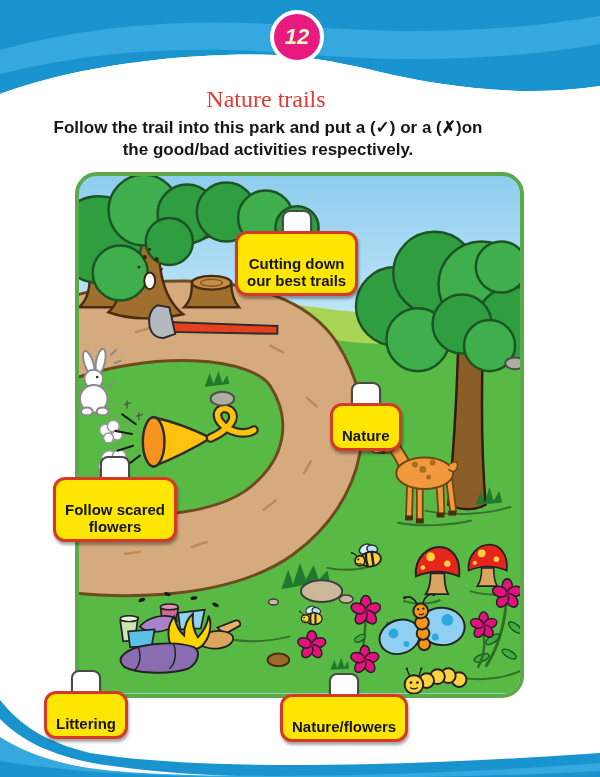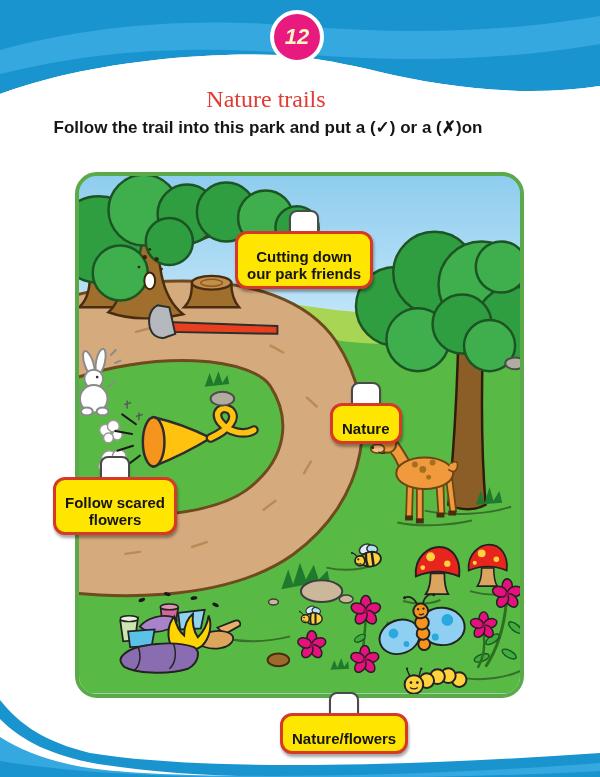--- a/index.html
+++ b/index.html
@@ -18,39 +18,40 @@
          font-size:17px;font-weight:bold;color:#161616;line-height:1.32;margin-left:8px;}
   .panel{position:absolute;left:75px;top:172px;width:449px;height:526px;z-index:2;
          border:4px solid var(--panel-border-green,#5aaa4a);border-radius:22px;overflow:hidden;
          background:#8fcdee;box-sizing:border-box;}
   .panel svg{width:100%;height:100%;}
   .activity{position:absolute;z-index:5;display:flex;flex-direction:column;align-items:center;}
   .checkbox{width:26px;height:26px;background:#fff;border:2px solid #4a4a4a;border-radius:8px;
             box-shadow:0 2px 2px rgba(0,0,0,.25);margin-bottom:-9px;position:relative;z-index:1;}
   .label-box{position:relative;z-index:2;background:var(--label-yellow,#ffe600);
             border:3px solid var(--label-border-red,#d63a26);border-radius:12px;
-            padding:14px 9px 4px;font-weight:bold;font-size:15px;line-height:1.14;color:#151515;
+            padding:21px 9px 4px;font-weight:bold;font-size:15px;line-height:1.14;color:#151515;
             text-align:center;white-space:nowrap;box-shadow:1px 3px 3px rgba(0,0,0,.35);}
   .lbl-line{display:block;}
 </style>
 </head>
 <body>
 
 <div class="page">
 
   <svg class="header-wave" width="600" height="118" viewBox="0 0 600 118">
     <path d="M0,0 H600 V86 C520,98 440,86 380,72 C330,60 300,56 280,55 C200,52 120,62 60,76 C36,82 16,88 0,94 Z" fill="#1a94cf"></path>
     <path d="M0,50 C80,28 180,16 300,26 C420,36 520,30 600,16 L600,44 C520,58 420,64 300,54 C180,44 90,52 0,74 Z" fill="#35a9df"></path>
     <path d="M0,94 C16,88 36,82 60,76 C120,62 200,52 280,55 C300,56 330,60 380,72 C440,86 520,98 600,86 L600,118 L0,118 Z" fill="#ffffff"></path>
   </svg>
 
   <div class="badge">12</div>
   <div class="title">Nature trails</div>
   <div class="instructions">
     <div>Follow the trail into this park and put a (✓) or a (✗)on</div>
+    <div>the good/bad activities respectively.</div>
   </div>
 
   <div class="panel">
     <svg viewBox="0 0 449 526">
       <defs>
         <linearGradient id="sky" x1="0" y1="0" x2="0" y2="0.45">
           <stop offset="0" stop-color="#8fcdee"></stop>
             <stop offset="0.7" stop-color="#c8e9fa"></stop>
             <stop offset="1" stop-color="#eef8fe"></stop>
         </linearGradient>
@@ -285,41 +286,47 @@
           <circle cx="11.5" cy="-4" r="1.2" fill="#222"></circle>
         <path d="M-8,26 C18,31 52,29 84,23" stroke="#36702a" stroke-width="2" fill="none"></path>
       </g>
     </svg>
   </div>
 
   <div class="activity" style="left:235px;top:210px">
     <div class="checkbox"></div>
     <div class="label-box">
       <span class="lbl-line">Cutting down</span>
-      <span class="lbl-line">our park friends</span>
+      <span class="lbl-line">our best trails</span>
     </div>
   </div>
 
   <div class="activity" style="left:330px;top:382px">
     <div class="checkbox"></div>
     <div class="label-box">
       <span class="lbl-line">Nature</span>
     </div>
   </div>
 
   <div class="activity" style="left:53px;top:456px">
     <div class="checkbox"></div>
     <div class="label-box">
       <span class="lbl-line">Follow scared</span>
       <span class="lbl-line">flowers</span>
     </div>
   </div>
 
-
-  <div class="activity" style="left:280px;top:692px">
+  <div class="activity" style="left:44px;top:670px">
+    <div class="checkbox"></div>
+    <div class="label-box">
+      <span class="lbl-line">Littering</span>
+    </div>
+  </div>
+
+  <div class="activity" style="left:280px;top:673px">
     <div class="checkbox"></div>
     <div class="label-box">
       <span class="lbl-line">Nature/flowers</span>
     </div>
   </div>
 
   <svg class="footer-wave" width="600" height="90" viewBox="0 0 90 0 600 90">
     <path d="M0,13 C20,38 45,55 90,66 C200,84 400,80 600,66 L600,90 L0,90 Z" fill="#1a94cf"></path>
     <path d="M0,32 C22,54 50,68 98,77 C170,88 240,90 310,90 L0,90 Z" fill="#ffffff"></path>
     <path d="M0,50 C26,66 58,78 105,83 C200,93 420,90 600,76 L600,90 L0,90 Z" fill="#35a9df"></path>

